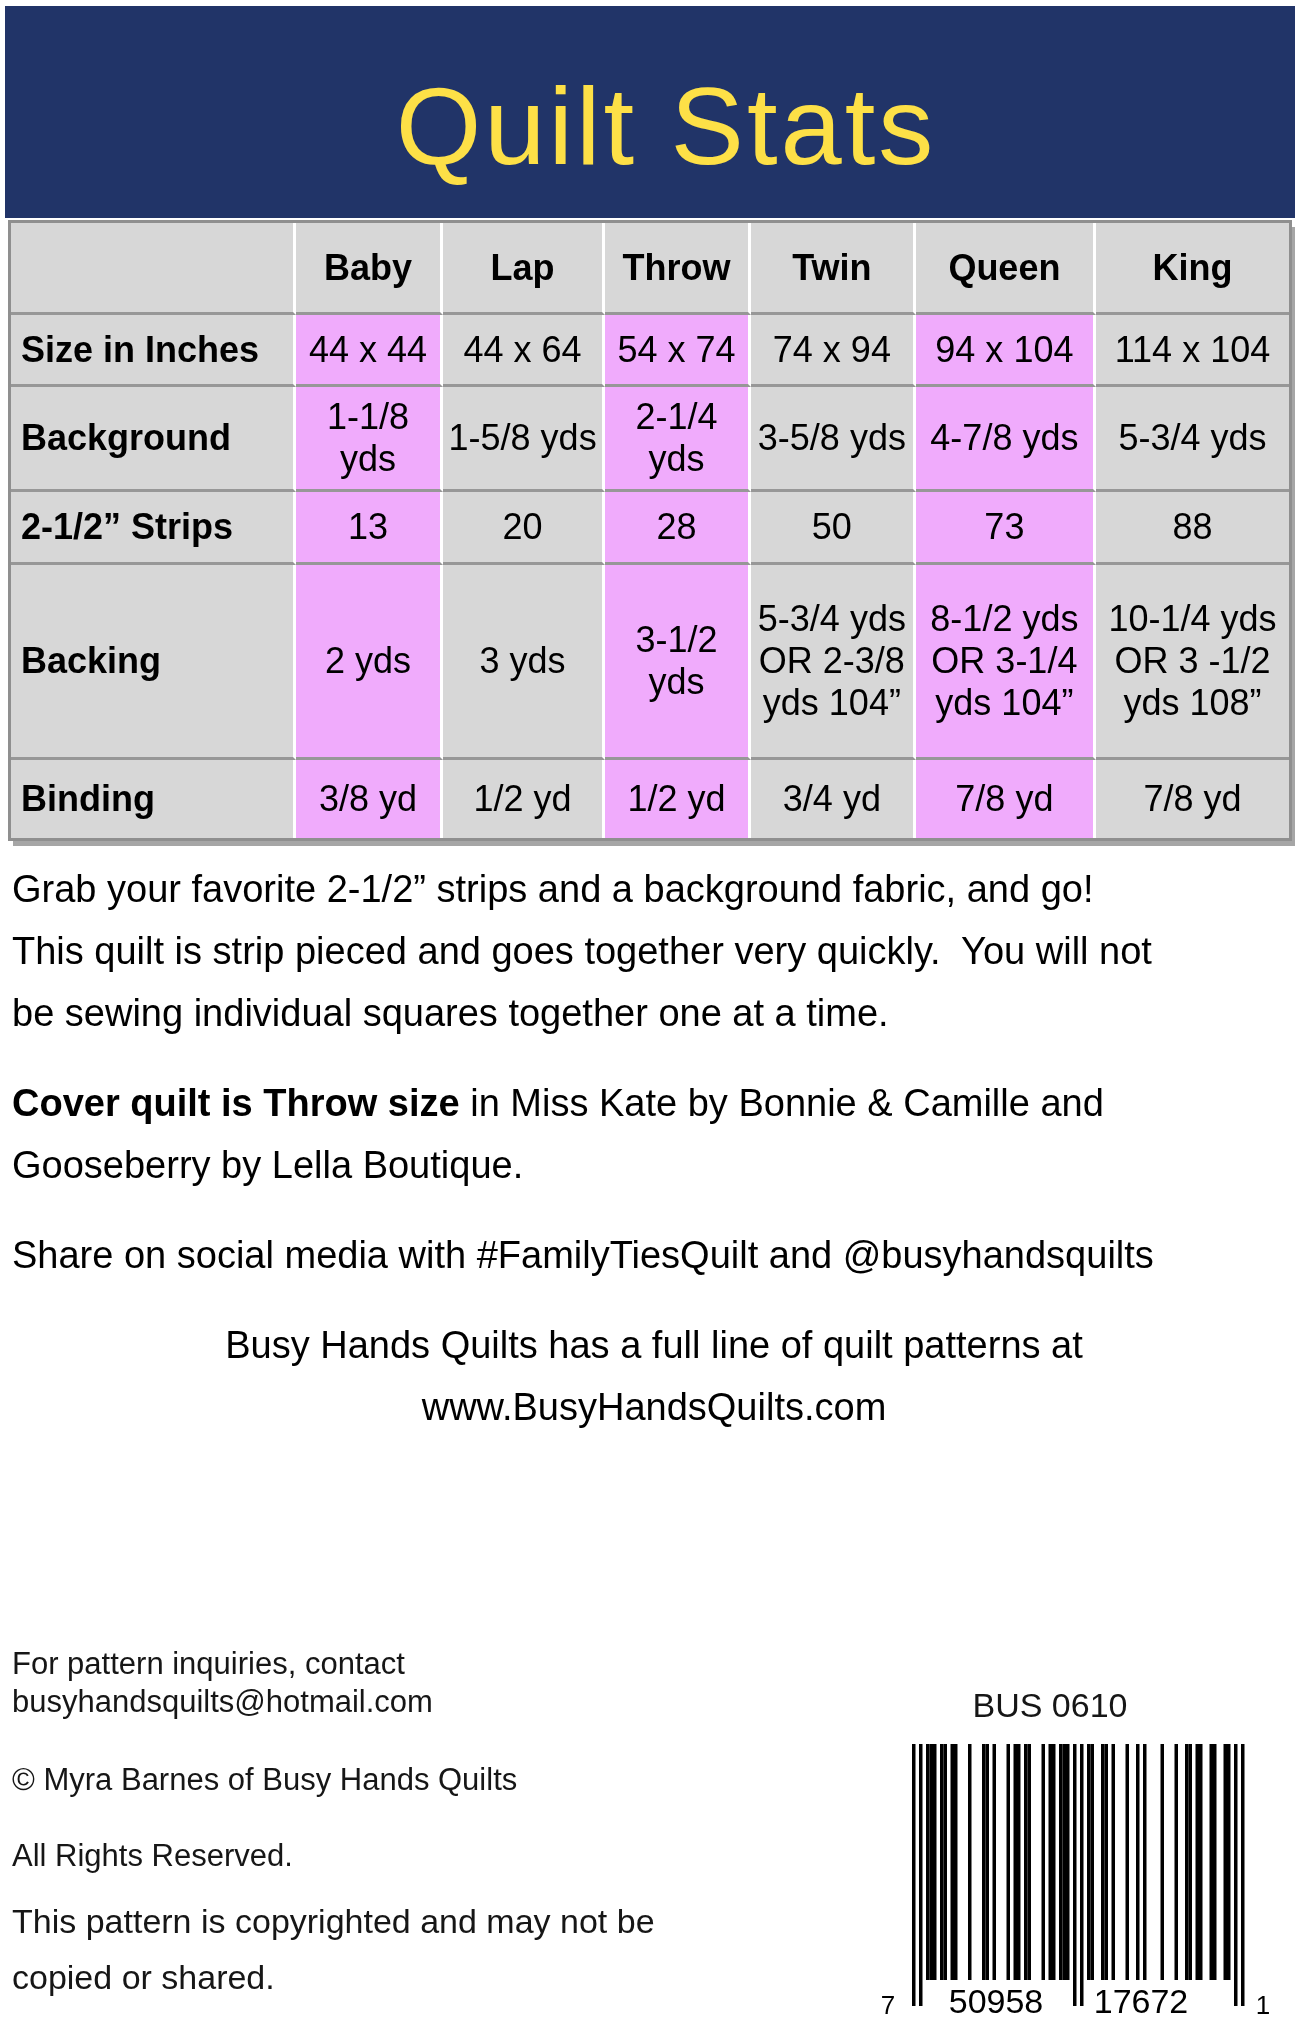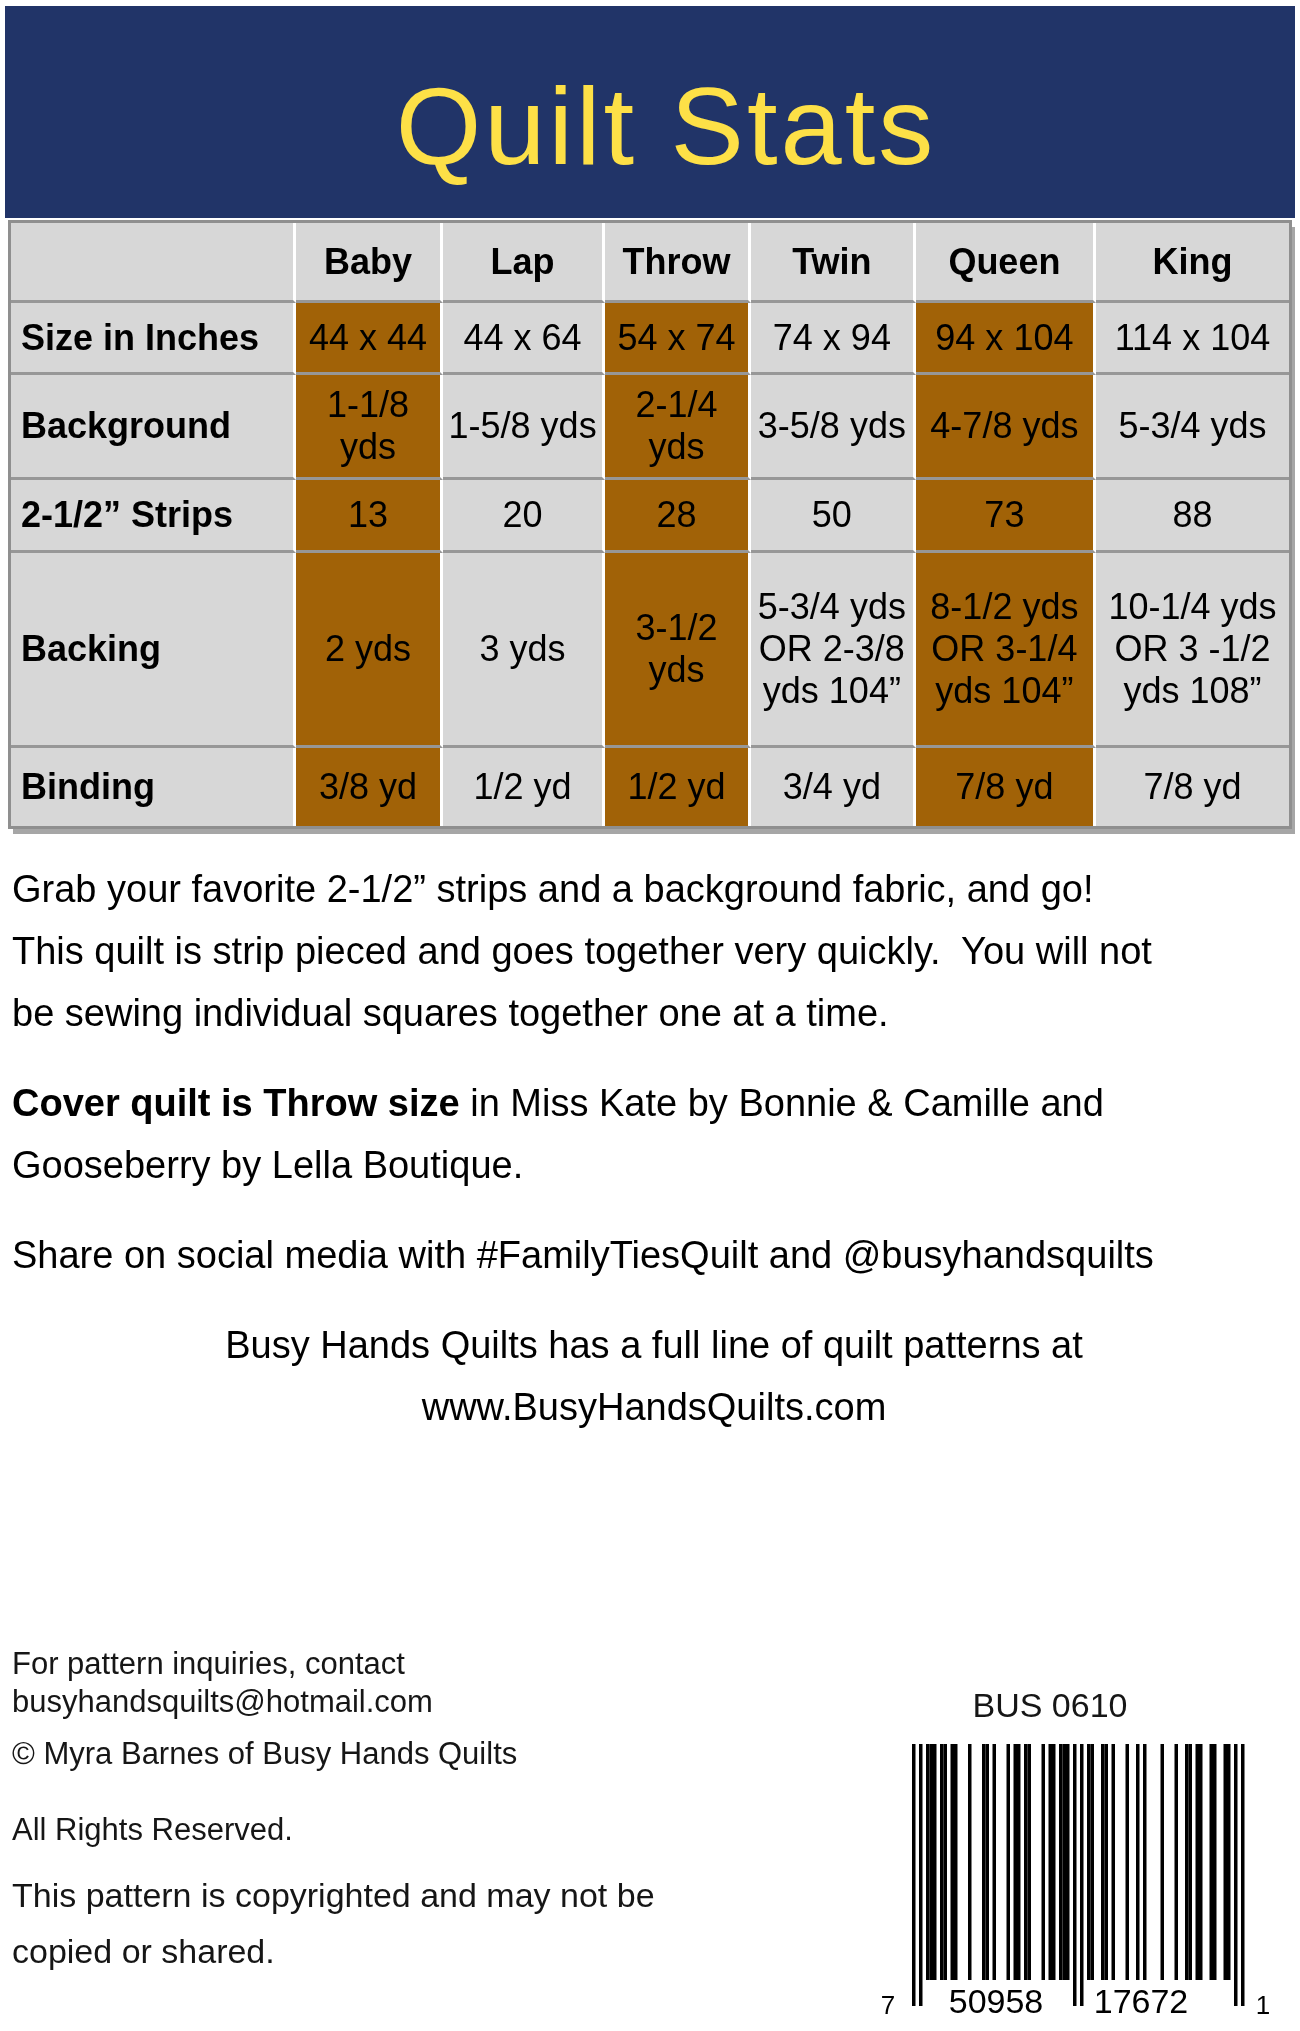--- a/index.html
+++ b/index.html
@@ -20,40 +20,40 @@
     border-collapse:separate;border-spacing:0;table-layout:fixed;
     border:3px solid #8f8f8f;box-shadow:4px 6px 0 -1px #a6a6a6;
     background:#fff;font-size:36px;
   }
   .stats th,.stats td{
     border-right:3px solid #ffffff;border-bottom:3px solid #979797;
     text-align:center;vertical-align:middle;padding:2px 4px;overflow:hidden;
   }
   .stats tr > *:last-child{border-right:none;}
   .stats tbody tr:last-child > *{border-bottom:none;}
-  .stats thead tr{height:80px;}
+  .stats thead tr{height:92px;}
   .stats tbody tr:nth-child(1){height:72px;}
   .stats tbody tr:nth-child(2){height:105px;}
   .stats tbody tr:nth-child(3){height:73px;}
   .stats tbody tr:nth-child(4){height:195px;}
   .stats tbody tr:nth-child(5){height:78px;}
   .stats .g{background:#d7d7d7;}
-  .stats .w{background:#a16207;}
+  .stats .w{background:#f0abfc;}
   .stats thead th{font-weight:bold;}
   .stats .rowlabel{text-align:left;font-weight:bold;padding-left:10px;}
   
   .bodytext{position:absolute;left:12px;top:858px;width:1284px;font-size:38px;}
   .para{margin:0 0 28px 0;}
   .para:last-child{margin-bottom:0;text-align:center;}
   .line{line-height:62px;white-space:pre;}
   .line b{font-weight:bold;}
   
   .footer-left{position:absolute;left:12px;top:1645px;width:760px;font-size:31px;color:#161616;}
   .fline{line-height:38px;white-space:pre;}
-  .copyright{margin-top:12px;line-height:42px;white-space:pre;}
+  .copyright{margin-top:38px;line-height:42px;white-space:pre;}
   .rights{margin-top:34px;line-height:42px;white-space:pre;}
   .notice{margin-top:16px;font-size:34px;}
   .notice .nline{line-height:56px;white-space:pre;}
   
   .barcode{position:absolute;left:850px;top:1686px;width:430px;height:345px;}
   .sku{position:absolute;left:0;top:0;width:400px;text-align:center;font-size:34px;color:#161616;}
   .bars{position:absolute;left:62px;top:58px;}
   .bc-digit{position:absolute;top:296px;transform:translateX(-50%);font-size:34px;color:#000;}
   .bc-digit.small{font-size:26px;top:304px;}
   .bc-ns{left:38px;}

